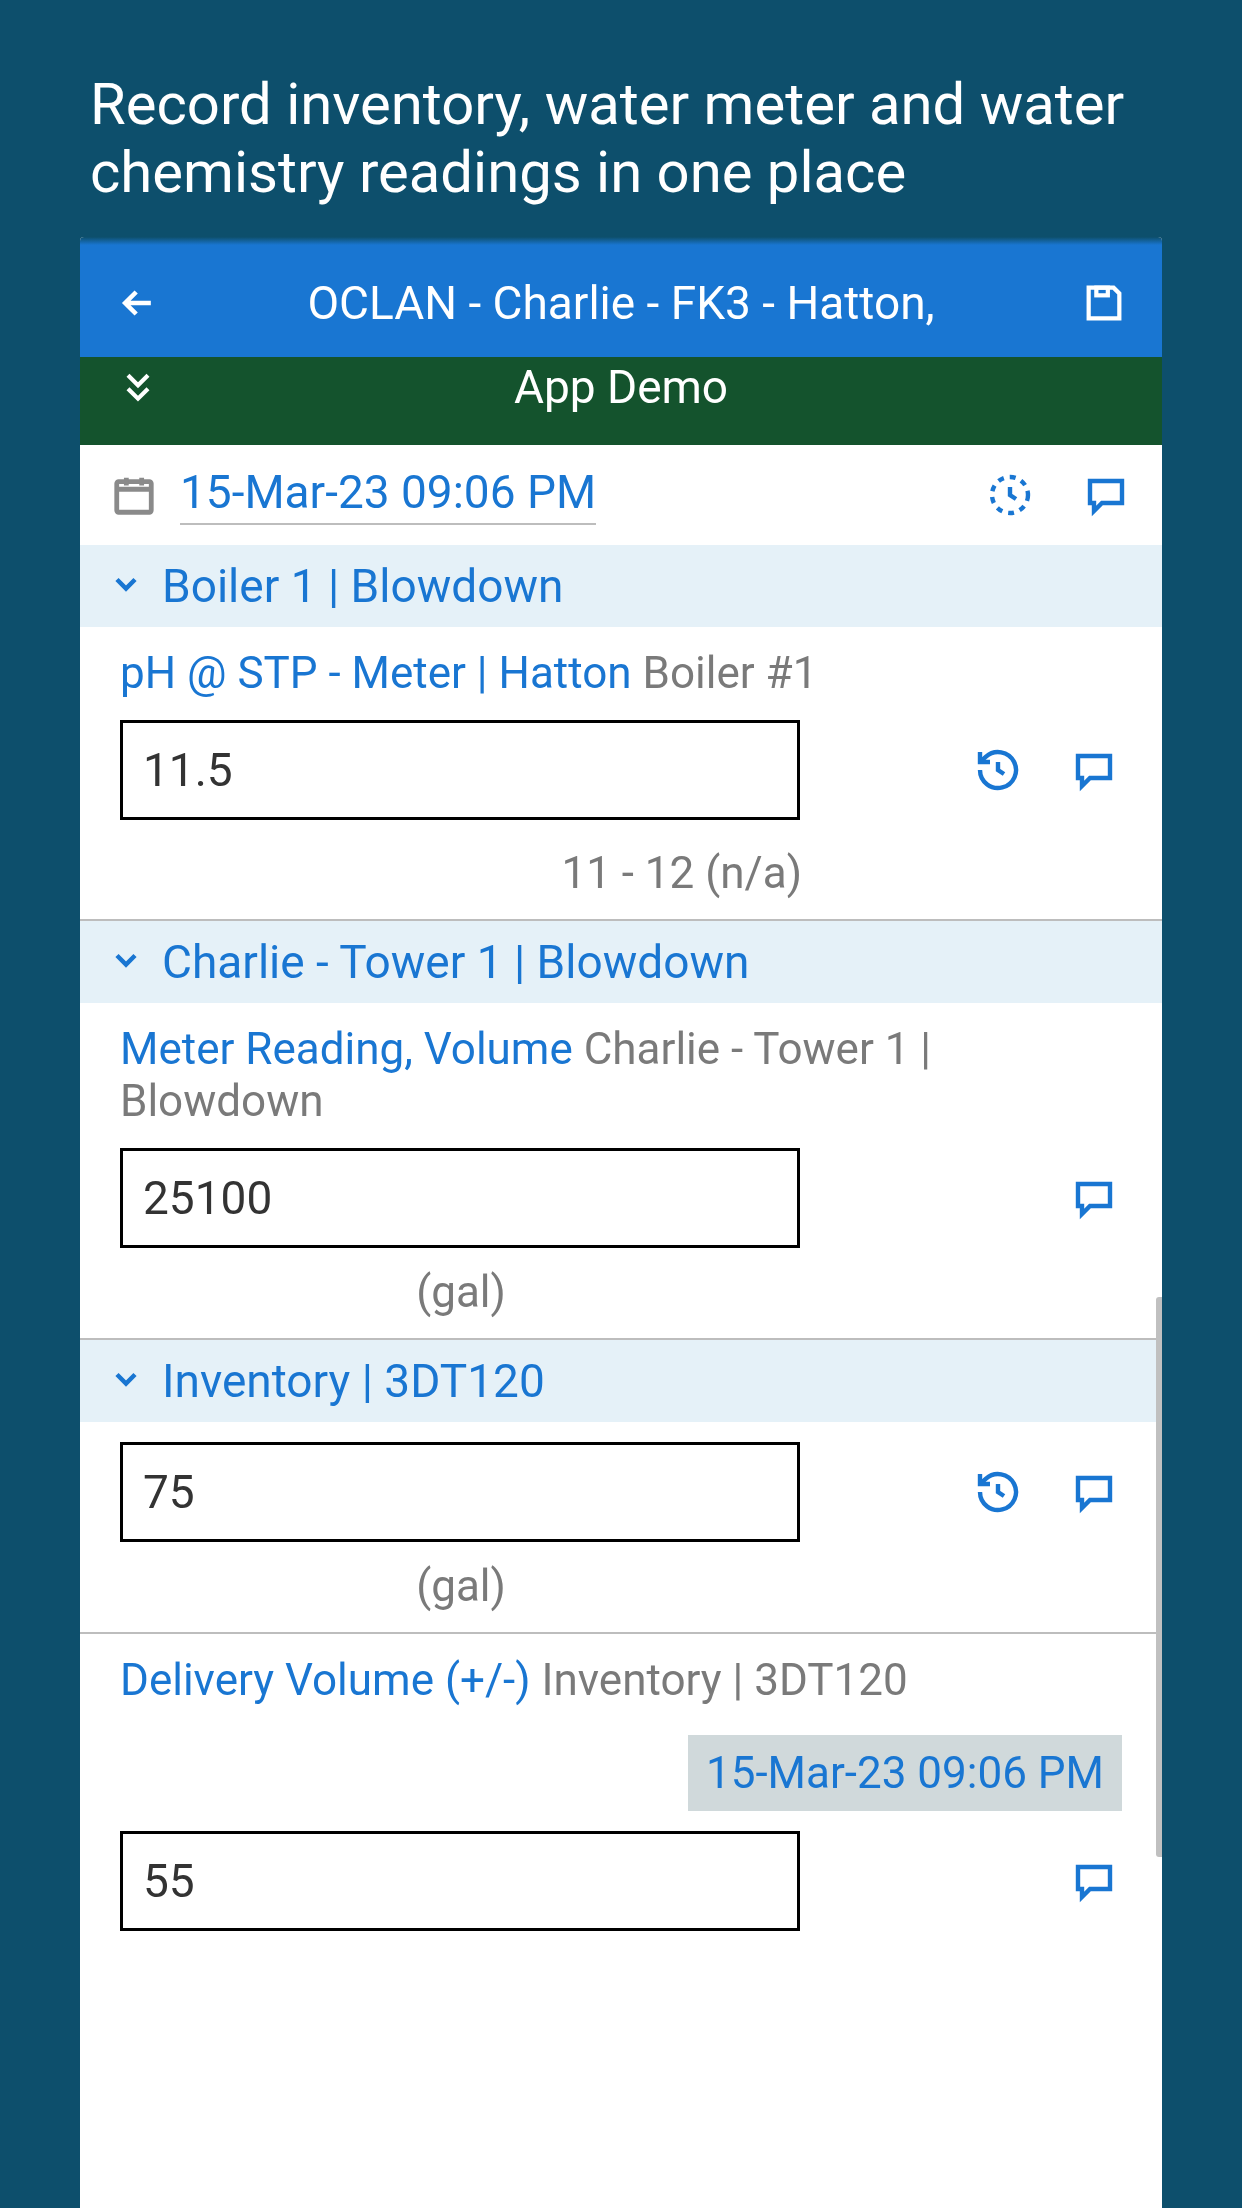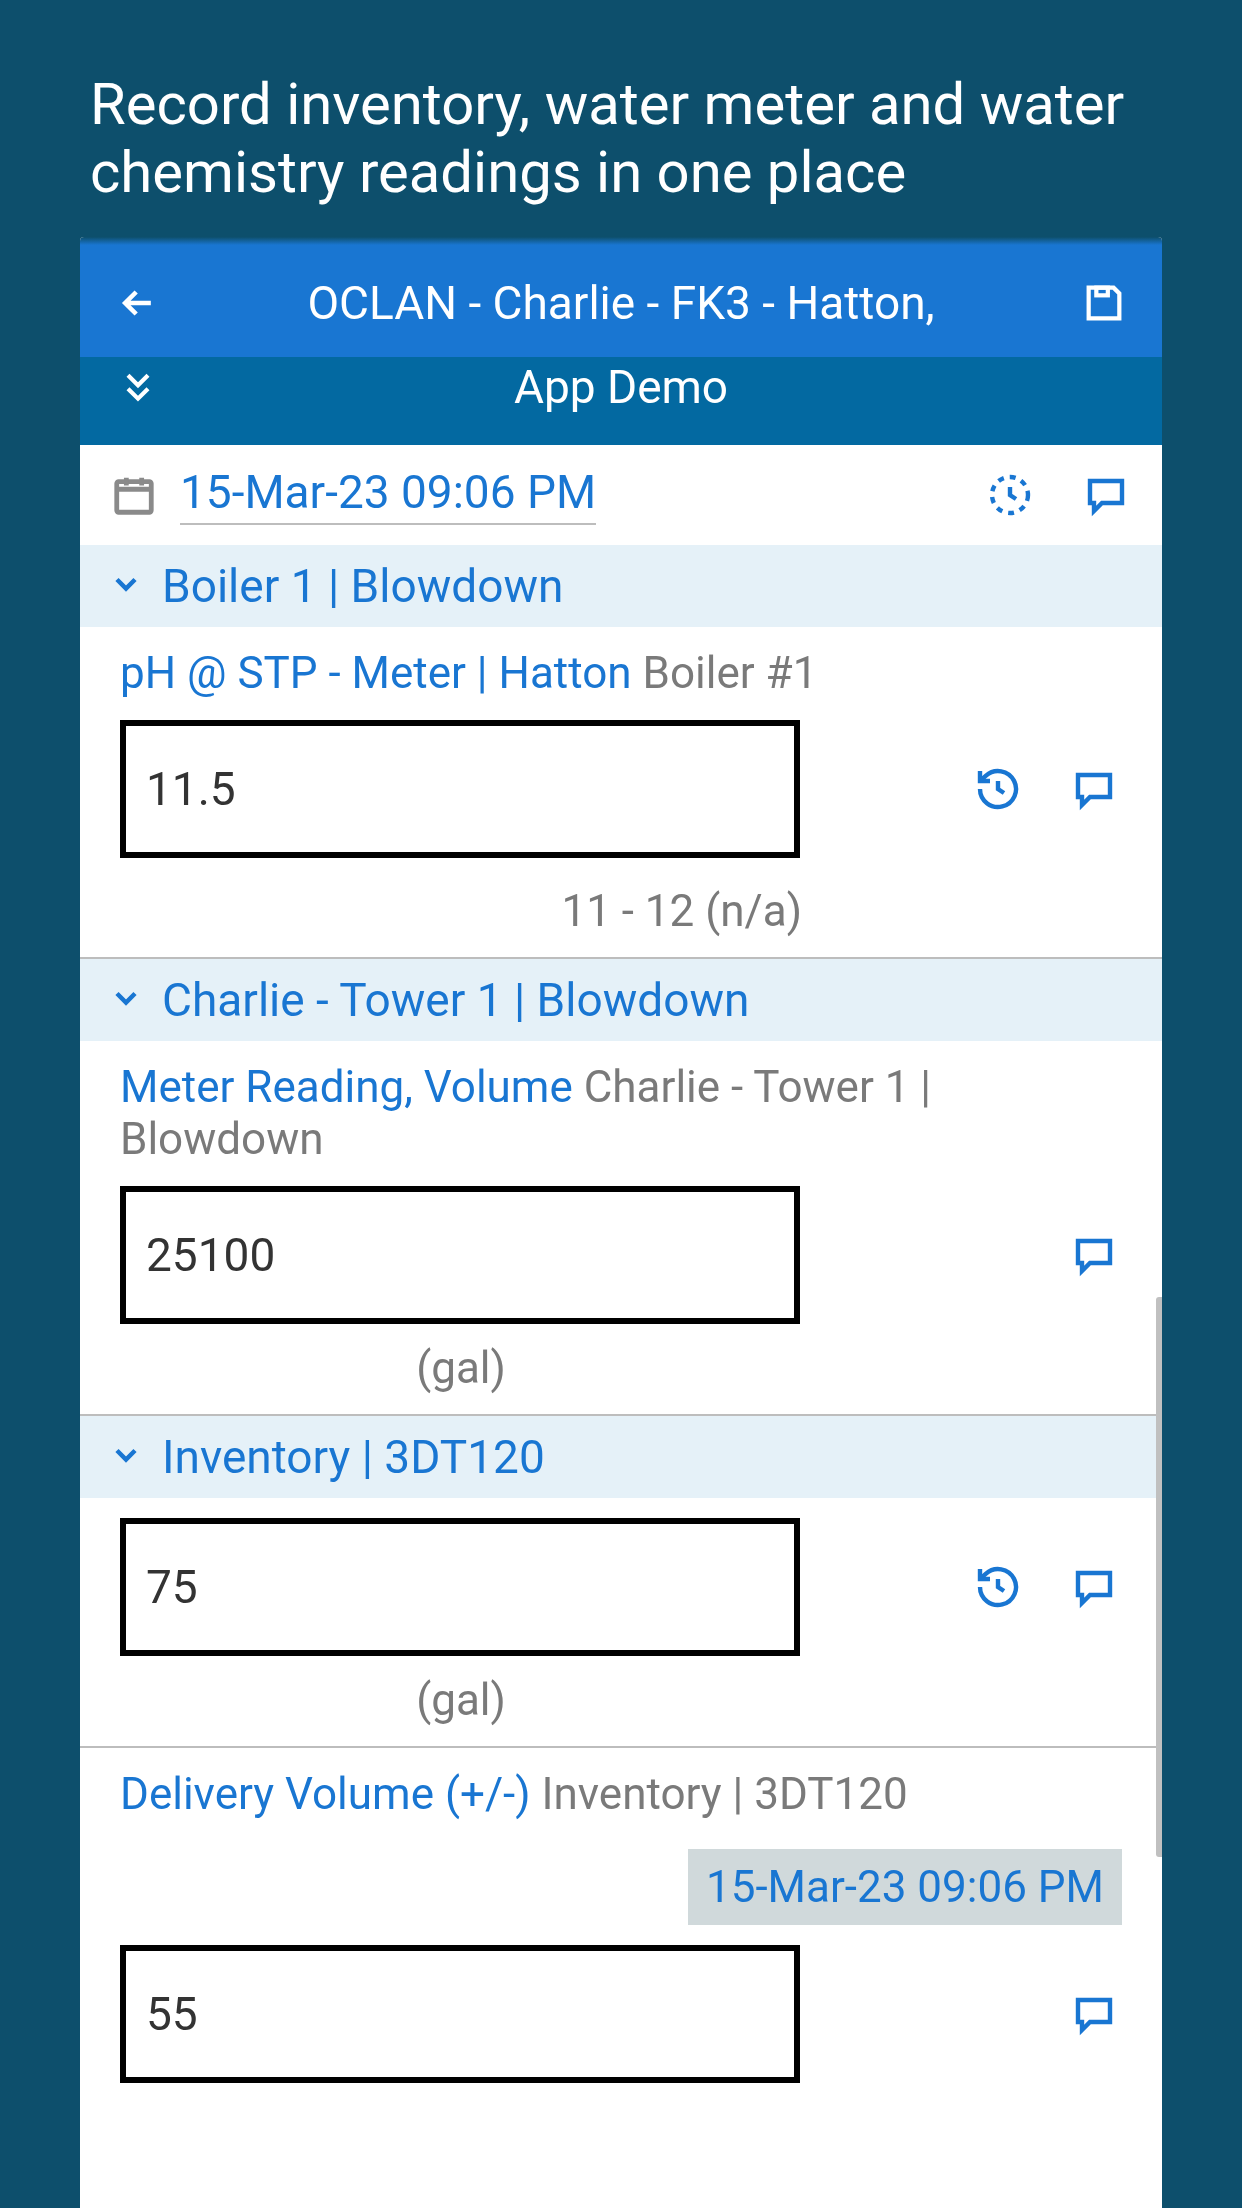--- a/index.html
+++ b/index.html
@@ -56,21 +56,21 @@
   .save-btn {
     width: 60px;
     height: 60px;
     display: flex;
     align-items: center;
     justify-content: center;
     color: #fff;
   }
   .save-btn svg { width: 46px; height: 46px; }
   .subheader {
-    background: #0369a1;
+    background: #14532d;
     color: #fff;
     display: flex;
     align-items: center;
     padding: 0 28px 28px 28px;
     justify-content: space-between;
   }
   .collapse-all {
     width: 60px;
     height: 60px;
     display: flex;
@@ -140,22 +140,22 @@
     line-height: 1.2;
   }
   .field-label-main { color: #1976d2; }
   .field-label-sub { color: #7a7a7a; }
   .input-row {
     display: flex;
     align-items: center;
     gap: 40px;
   }
   .input-box {
-    border: 6px solid #000000;
-    padding: 36px 20px;
+    border: 3px solid #000000;
+    padding: 20px 20px;
     font-size: 46px;
     color: #333;
     width: 680px;
     background: #fff;
   }
   .input-actions {
     margin-left: auto;
     display: flex;
     gap: 40px;
     align-items: center;

